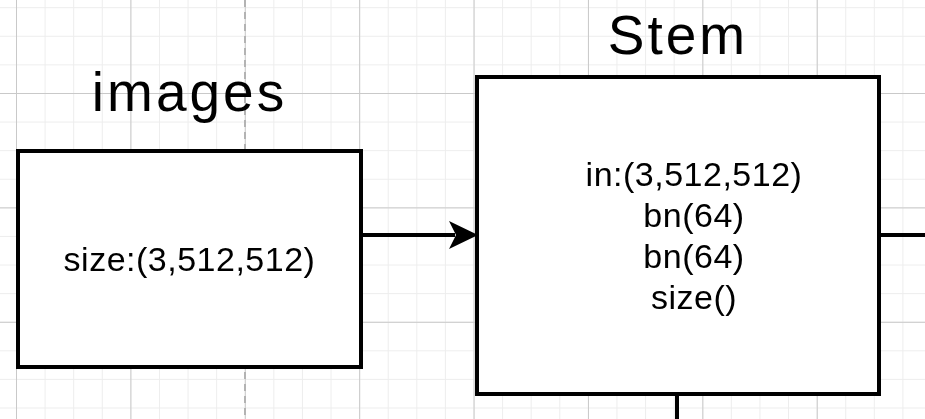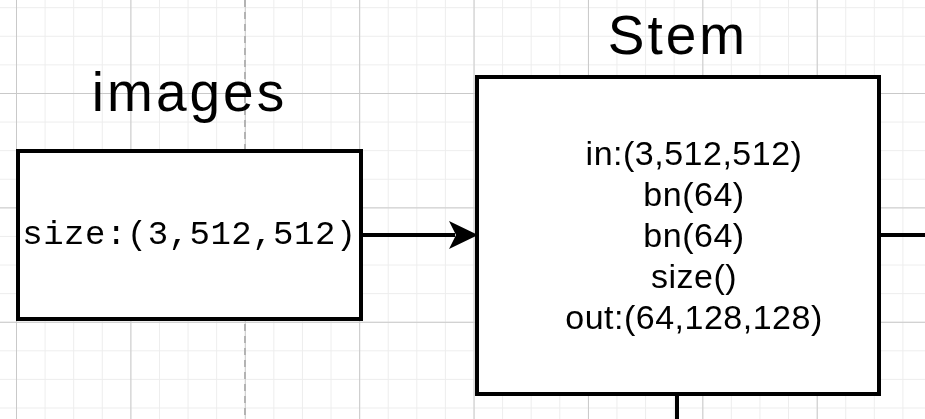--- a/index.html
+++ b/index.html
@@ -38,22 +38,22 @@
       var(--color-page_divider) 0 7px, transparent 7px 12px);
   }
   .node {
     position: absolute;
     background: var(--color-node_fill);
     border: 4px solid var(--color-stroke);
     display: flex; align-items: center; justify-content: center;
     text-align: center;
   }
   #node-images {
-    left: 16px; top: 149px; width: 347px; height: 172px;
-    font-size: 34px; letter-spacing: 0.5px; font-family: Liberation Mono, monospace;
+    left: 16px; top: 149px; width: 347px; height: 220px;
+    font-size: 34px; letter-spacing: 0.5px;
   }
   #node-stem {
     left: 475px; top: 75px; width: 406px; height: 321px;
     font-size: 34px; line-height: 41px; letter-spacing: 0.5px; padding-left: 32px;
   }
   .node-label {
     position: absolute;
     text-align: center;
     font-size: 55px; line-height: 45px; letter-spacing: 3px;
     white-space: nowrap;
@@ -83,20 +83,19 @@
   <div class="node" id="node-images">
     <div class="node-text">size:(3,512,512)</div>
   </div>
 
   <div class="node" id="node-stem">
     <div class="node-text">
       <div>in:(3,512,512)</div>
       <div>bn(64)</div>
       <div>bn(64)</div>
       <div>size()</div>
-      <div>out:(64,128,128)</div>
     </div>
   </div>
 
   <div class="node-label" id="label-images">images</div>
   <div class="node-label" id="label-stem">Stem</div>
 
 </div>
 
 </body></html>

